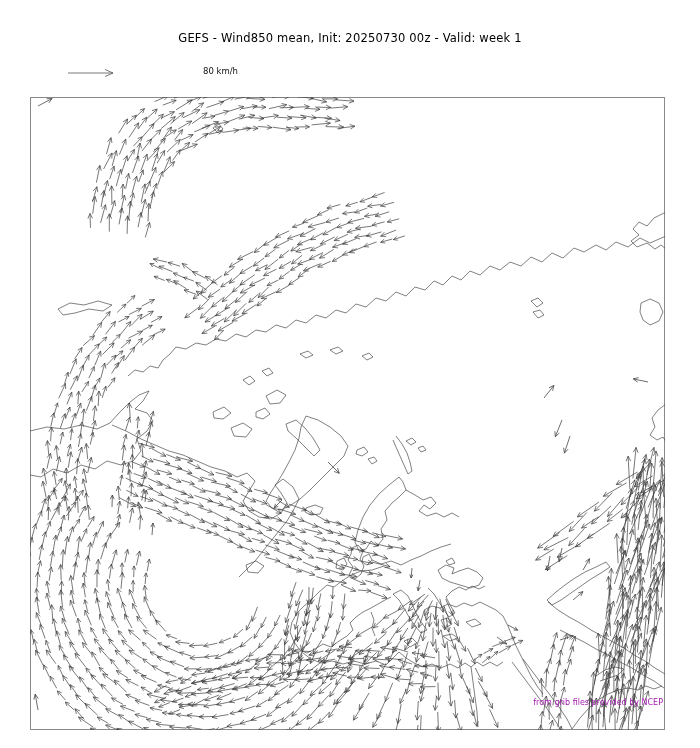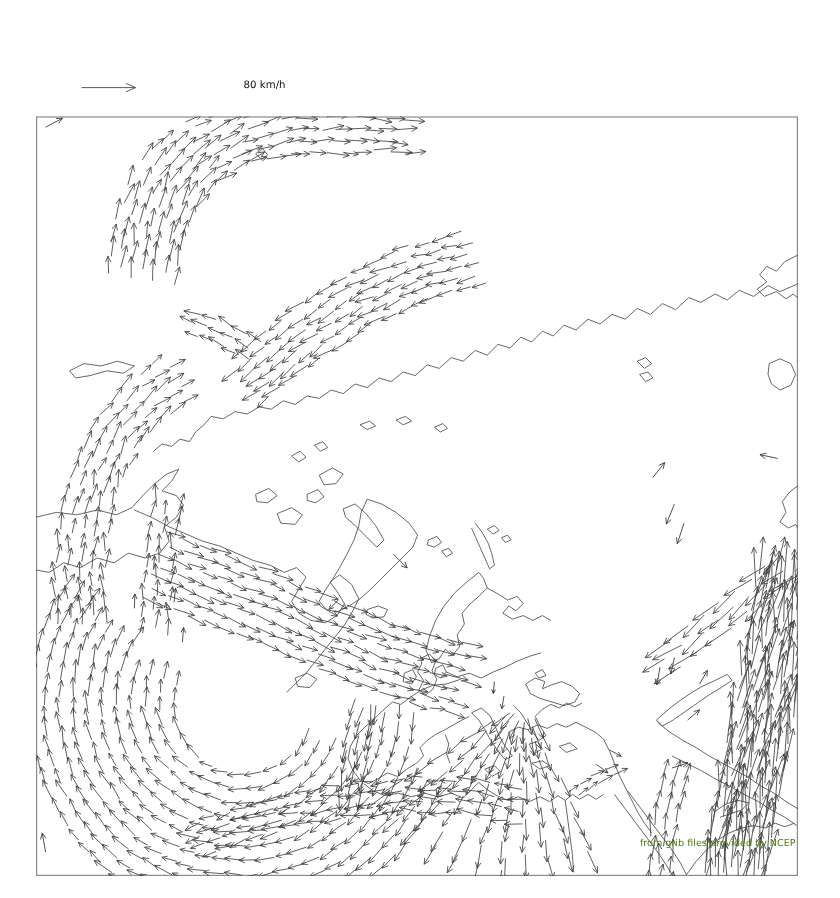--- a/index.html
+++ b/index.html
@@ -1,28 +1,29 @@
 <!DOCTYPE html>
 <html><head>
 <meta charset="utf-8">
 <style>
   html,body{margin:0;padding:0;background:#fff;}
   #page{position:relative;width:700px;height:748px;background:#fff;overflow:hidden;
         font-family:"DejaVu Sans","Liberation Sans",sans-serif;}
   #title{position:absolute;left:0;top:31px;width:100%;text-align:center;
          font-size:11.5px;color:#000;letter-spacing:0.2px;}
   #legend-label{position:absolute;left:203px;top:66px;font-size:8.5px;color:#111;}
-  #attr{position:absolute;right:37px;top:694px;text-align:right;color:#4d7c0f;}
+  #attr{position:absolute;right:37px;top:694px;text-align:right;color:#a21caf;}
   #attr div{font-size:8px;line-height:17px;}
   svg{position:absolute;left:0;top:0;}
 </style>
 </head>
 <body>
 
 <div id="page">
+  <div id="title">GEFS - Wind850 mean, Init: 20250730 00z - Valid: week 1</div>
   <div id="legend-label">80 km/h</div>
   <svg id="map" width="700" height="748" viewBox="0 0 700 748">
       <defs>
         <clipPath id="mapclip">
           <rect x="30" y="97" width="635" height="633"></rect>
         </clipPath>
       </defs>
       <path d="M68 73L113 73M113 73L105 69.5M113 73L105 76.5" stroke="#555" fill="none" stroke-width="0.8"></path>
       <rect x="30.5" y="97.5" width="634" height="632" fill="none" stroke="#8a8a8a" stroke-width="1"></rect>
       <g clip-path="url(#mapclip)">

